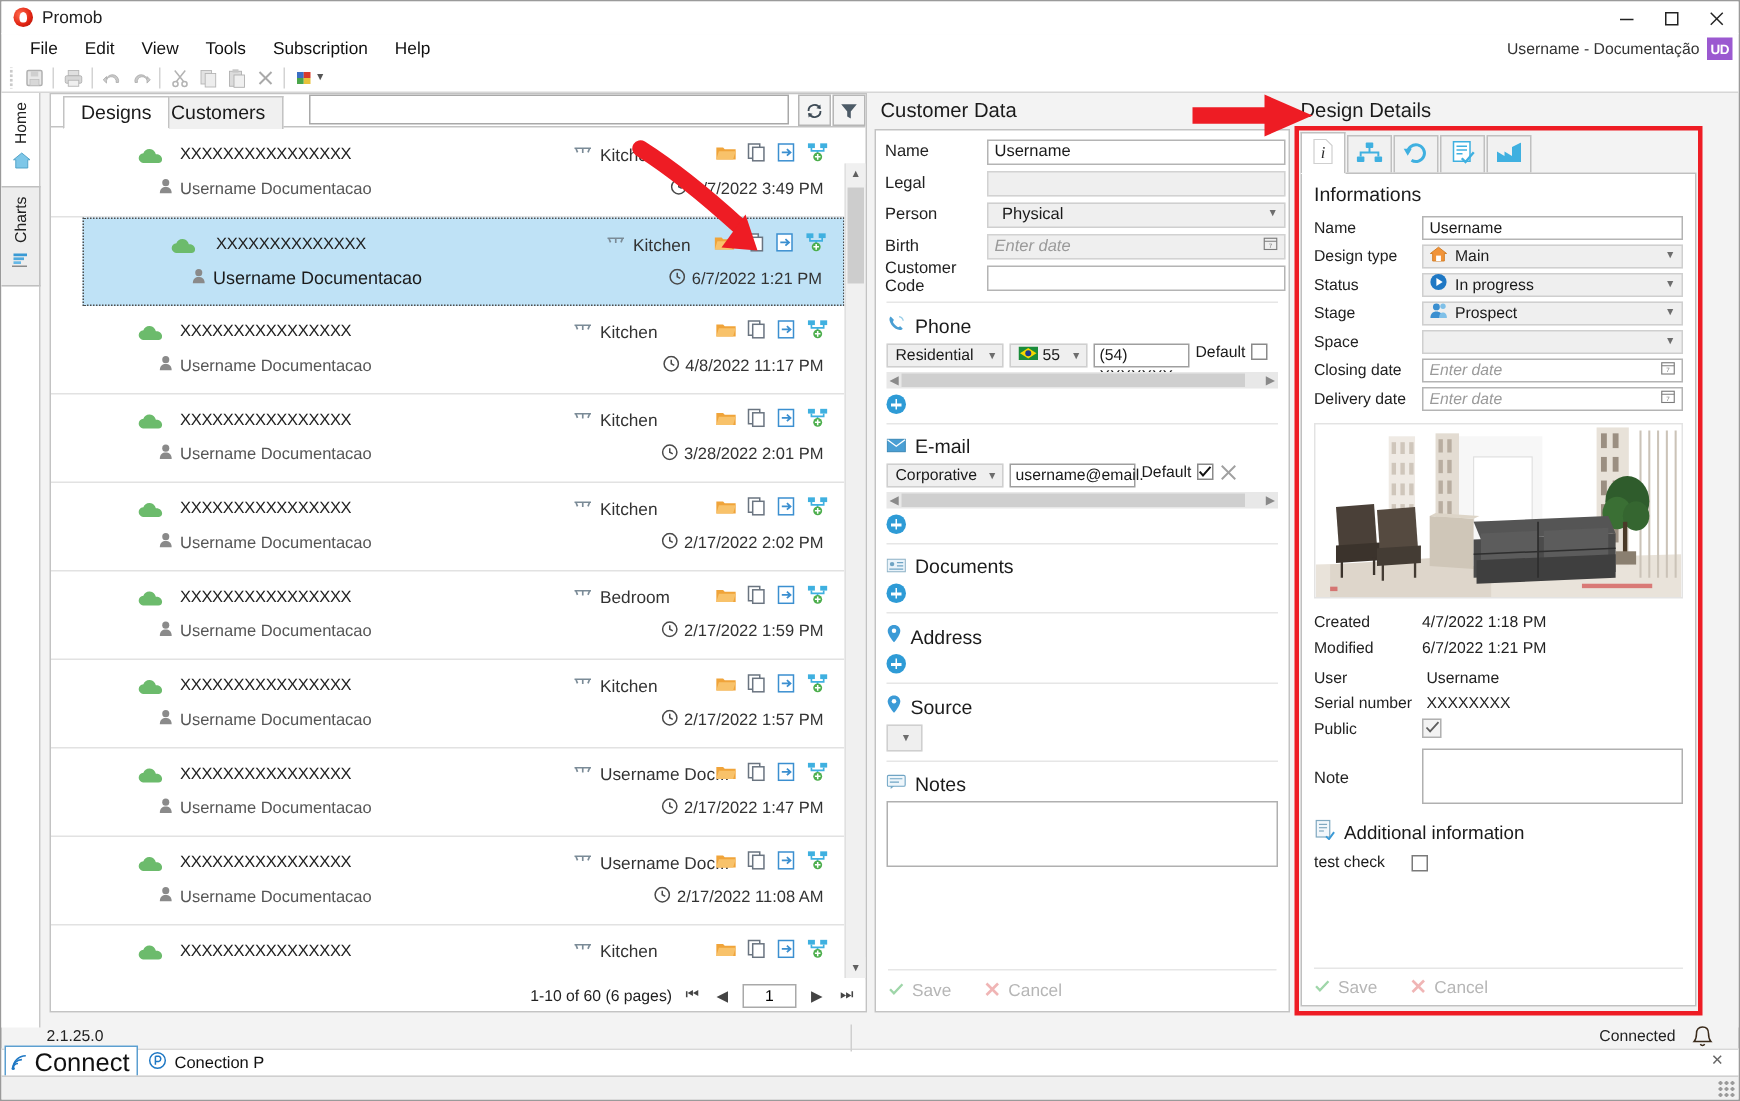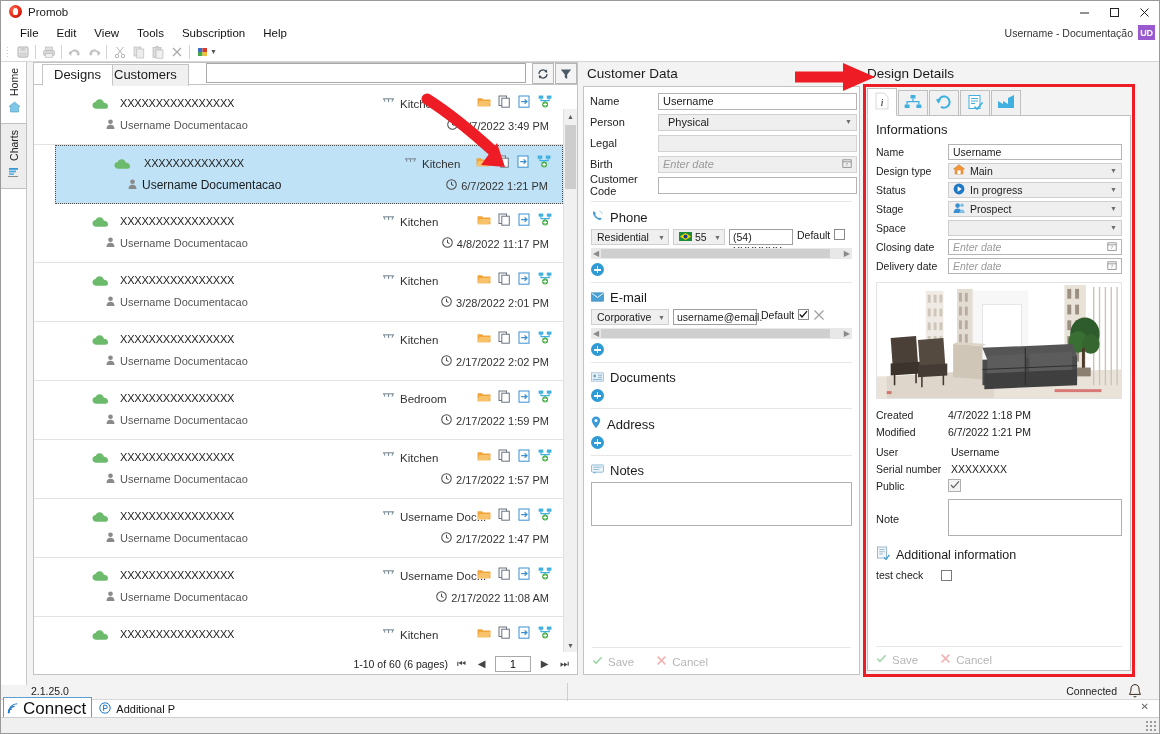--- a/index.html
+++ b/index.html
@@ -733,29 +733,29 @@
 
     <div class="cust-panel">
       <div class="panel-head">Customer Data</div>
       <div class="cust-body">
         <div style="padding-top:4px;">
           <div class="frow">
             <div class="flabel">Name</div>
             <div class="fctl">Username</div>
           </div>
           <div class="frow">
+            <div class="flabel">Legal</div>
+            <div class="fctl grey"></div>
+          </div>
+          <div class="frow">
             <div class="flabel">Person</div>
             <div class="fctl sel">
               <span>Physical</span>
               <span class="caret">▼</span>
             </div>
-          </div>
-          <div class="frow">
-            <div class="flabel">Legal</div>
-            <div class="fctl grey"></div>
           </div>
           <div class="frow">
             <div class="flabel">Birth</div>
             <div class="fctl grey" style="justify-content:space-between;">
               <span class="ph">Enter date</span>
               <span>
                 <svg width="10" height="10" viewBox="0 0 12 12">
                     <rect x="1" y="2.2" width="10" height="9" fill="none" stroke="#7b7b7b" stroke-width=".9"></rect>
                     <line x1="1" y1="4.6" x2="11" y2="4.6" stroke="#7b7b7b" stroke-width=".9"></line>
                     <text x="6" y="9.6" font-size="5" text-anchor="middle" fill="#7b7b7b">7</text>
@@ -868,20 +868,34 @@
               <svg width="10" height="13" viewBox="0 0 10 13">
                   <path d="M5 0.6 C2.5 0.6 0.8 2.4 0.8 4.6 C0.8 7.4 5 12.2 5 12.2 C5 12.2 9.2 7.4 9.2 4.6 C9.2 2.4 7.5 0.6 5 0.6 Z" fill="#3b9ad6"></path>
                   <circle cx="5" cy="4.5" r="1.5" fill="#fff"></circle>
                 </svg>
             </span>
             <span>Address</span>
           </div>
           <div class="plus"></div>
         </div>
 
+        <div class="sec">
+          <div class="sec-title">
+            <span>
+              <svg width="10" height="13" viewBox="0 0 10 13">
+                  <path d="M5 0.6 C2.5 0.6 0.8 2.4 0.8 4.6 C0.8 7.4 5 12.2 5 12.2 C5 12.2 9.2 7.4 9.2 4.6 C9.2 2.4 7.5 0.6 5 0.6 Z" fill="#3b9ad6"></path>
+                  <circle cx="5" cy="4.5" r="1.5" fill="#fff"></circle>
+                </svg>
+            </span>
+            <span>Source</span>
+          </div>
+          <div class="mini-sel" style="width:24px; height:18px; justify-content:center;">
+            <span class="caret">▼</span>
+          </div>
+        </div>
 
         <div class="sec">
           <div class="sec-title">
             <span>
               <svg width="13" height="11" viewBox="0 0 14 11">
                   <rect x="0.6" y="0.6" width="12.8" height="7.8" rx="1" fill="#eef6fb" stroke="#6fa4c4" stroke-width=".8"></rect>
                   <path d="M3 8.4 L3 10.4 L5.4 8.4 Z" fill="#6fa4c4"></path>
                   <line x1="2.4" y1="3" x2="11.4" y2="3" stroke="#6fa4c4" stroke-width=".8"></line>
                   <line x1="2.4" y1="5.4" x2="9" y2="5.4" stroke="#6fa4c4" stroke-width=".8"></line>
                 </svg>
@@ -1256,21 +1270,21 @@
       </span>
       <span>Connect</span>
     </div>
     <div class="conn-p">
       <span>
         <svg width="12" height="12" viewBox="0 0 12 12">
             <circle cx="6" cy="6" r="5.2" fill="none" stroke="#1f78c4" stroke-width="1"></circle>
             <path d="M4.6 3.2 L4.6 8.8 M4.6 3.2 L7 3.2 A1.8 1.8 0 0 1 7 6.6 L4.6 6.6" fill="none" stroke="#1f78c4" stroke-width="1"></path>
           </svg>
       </span>
-      <span>Additional P</span>
+      <span>Conection P</span>
     </div>
     <div class="splitline"></div>
     <div class="x-close">✕</div>
   </div>
 
   <div class="verybot">
     <div class="grip"></div>
   </div>
 
   <svg class="arrow-anno" style="left:418px; top:92px;" width="130" height="90" viewBox="0 0 130 90">

